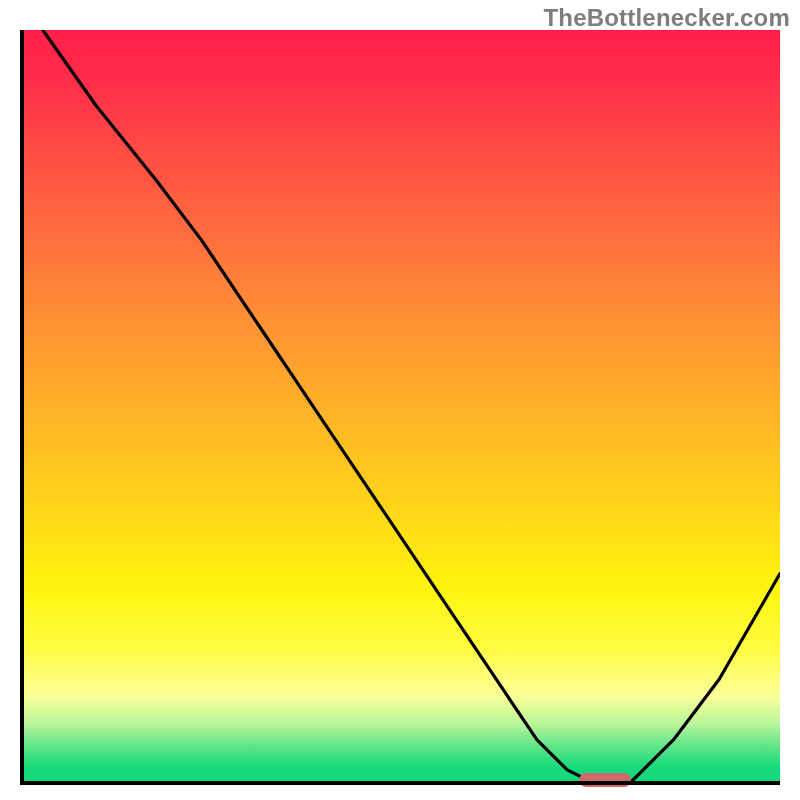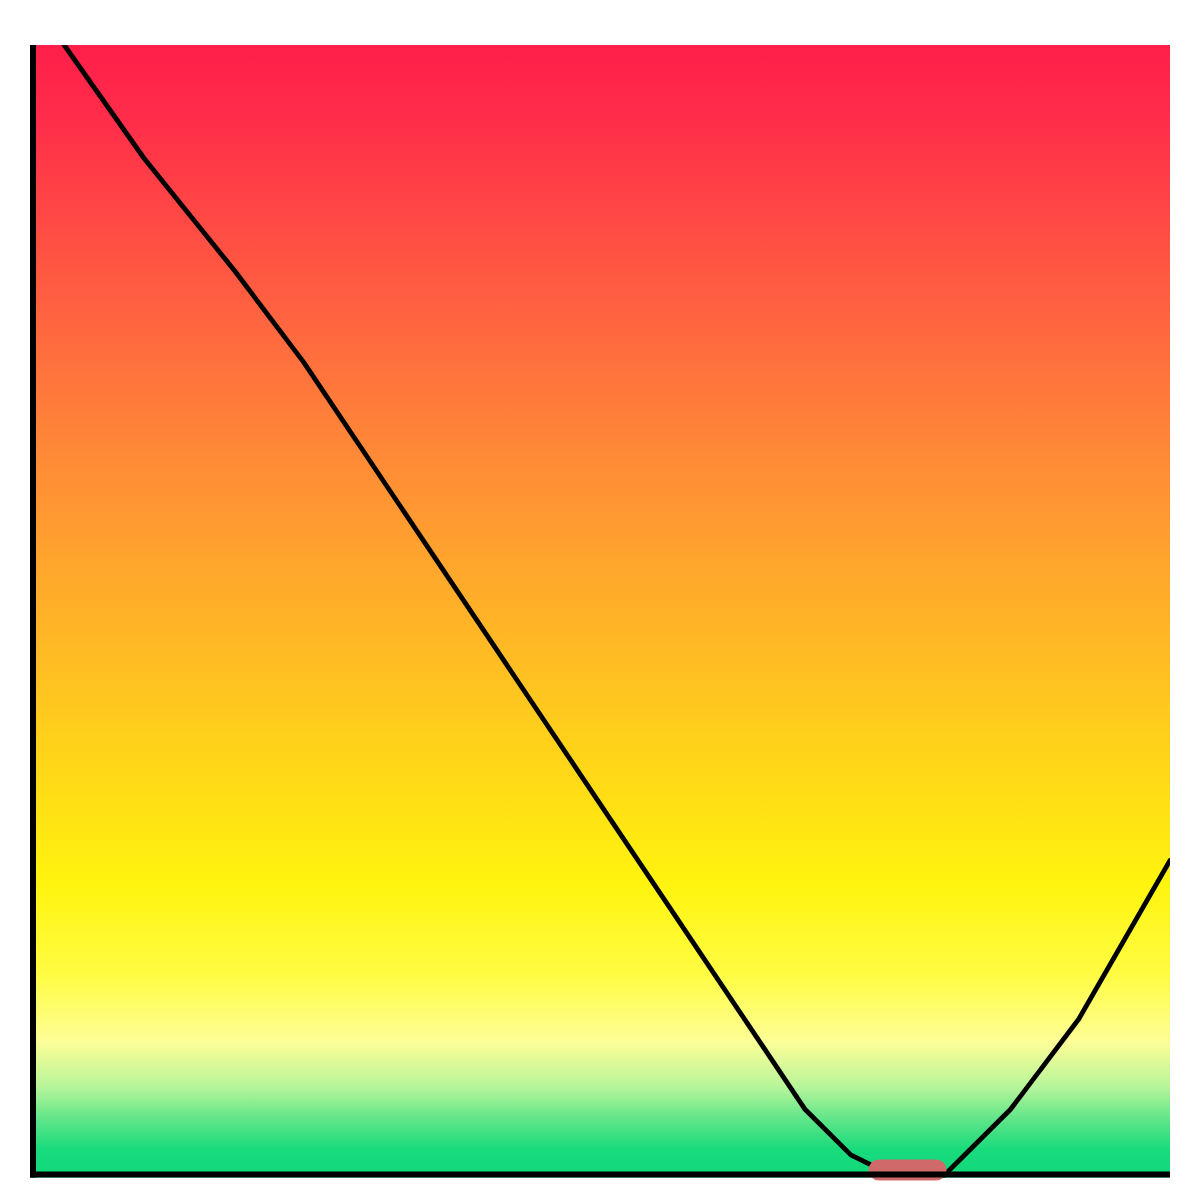--- a/index.html
+++ b/index.html
@@ -74,20 +74,21 @@
     width: 52px;
     height: 14px;
     background: #d06a6a;
     border-radius: 7px;
   }
 </style>
 </head>
 <body>
 
 <div class="wrap">
+  <div class="attribution">TheBottlenecker.com</div>
 
   <div class="plot-area">
     <div class="grad"></div>
 
     <svg class="curve" viewBox="0 0 760 755" preserveAspectRatio="none">
       <path id="curve-path" fill="none" stroke="#000" stroke-width="3.2" stroke-linejoin="round" stroke-linecap="round" d="M22.8 0.0 L76.0 75.5 L136.8 151.0 L182.4 211.4 L243.2 302.0 L304.0 392.6 L364.8 483.2 L425.6 573.8 L486.4 664.4 L516.8 709.7 L547.2 739.9 L577.6 755.0 L608.0 755.0 L653.6 709.7 L699.2 649.3 L760.0 543.6"></path>
     </svg>
 
     <div class="marker" id="marker" style="left: 559.2px; top: 743px;"></div>
 

